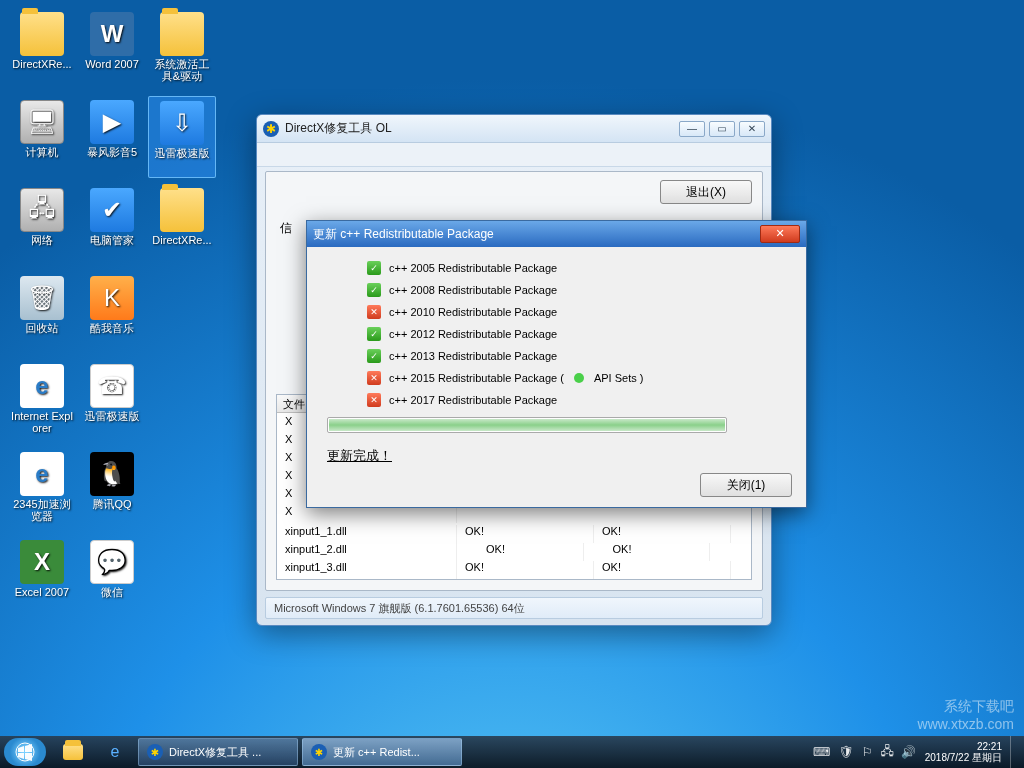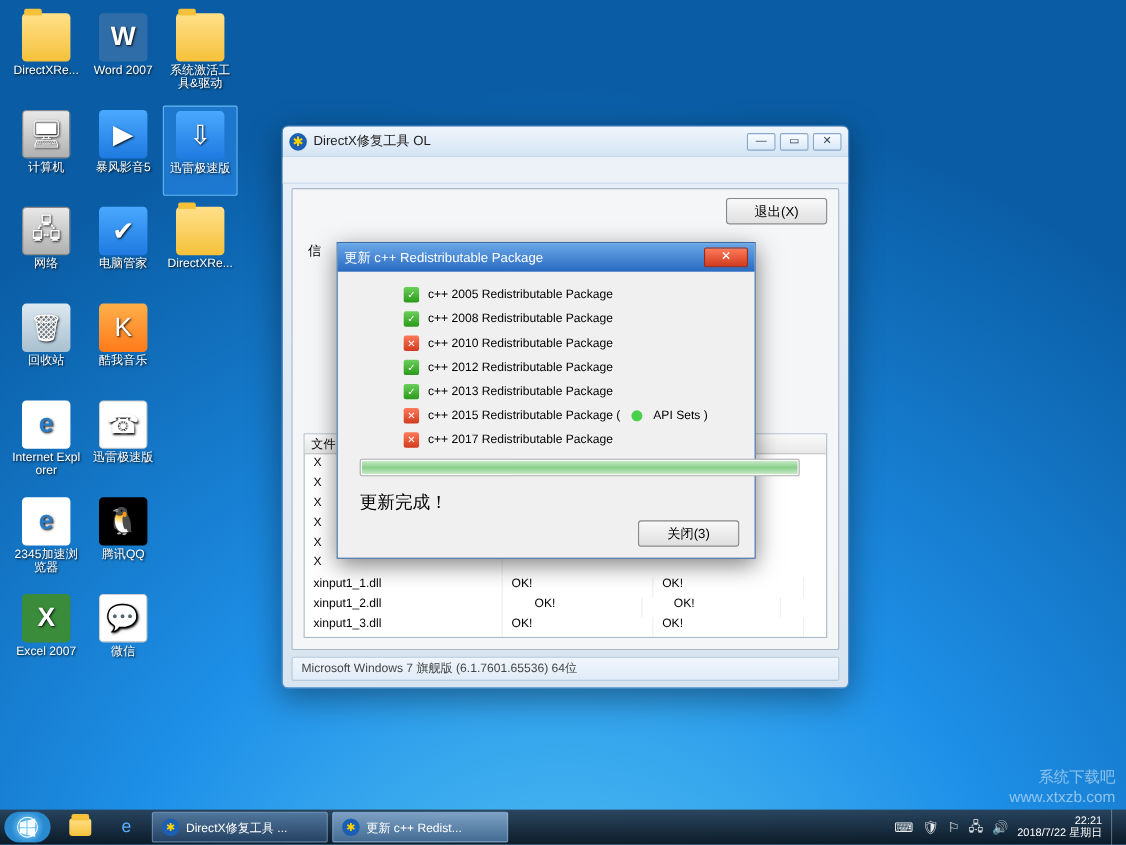--- a/index.html
+++ b/index.html
@@ -40,36 +40,36 @@
 .exit-btn { position:absolute; top:8px; right:10px; }
 .btn7 { min-width:92px; height:24px; padding:0 14px; background:linear-gradient(#f8f8f8,#e0e0e0); border:1px solid #888; border-radius:3px; font-size:12px; cursor:pointer; }
 .info-label { position:absolute; top:48px; left:14px; }
 .filebox { position:absolute; top:222px; left:10px; right:10px; bottom:10px; background:#fff; border:1px solid #aab8c8; }
 .filehdr { position:absolute; top:0; left:0; right:0; height:18px; background:linear-gradient(#fafafa,#e8e8e8); border-bottom:1px solid #c0c0c0; padding-left:6px; line-height:18px; font-size:11px; }
 .filerow { position:absolute; left:0; right:0; height:18px; display:grid; grid-template-columns: 180px 1fr 1fr 20px; font-size:11px; }
 .filerow div { padding-left:8px; border-right:1px solid #eee; white-space:nowrap; overflow:hidden; }
 .osbar { position:absolute; left:8px; right:8px; bottom:6px; height:22px; background:linear-gradient(#f0f6fc,#e0ecf8); border:1px solid #b8cce0; border-radius:2px; padding:0 8px; line-height:20px; font-size:11px; color:#444; }
 
 
-.modal { position:absolute; left:306px; top:220px; width:381px; height:288px; background:#f0f0f0; border:1px solid #3a6aa0; box-shadow:0 6px 20px rgba(0,0,0,.5); }
+.modal { position:absolute; left:306px; top:220px; width:501px; height:288px; background:#f0f0f0; border:1px solid #3a6aa0; box-shadow:0 6px 20px rgba(0,0,0,.5); }
 .modal .mtitle { height:26px; background:linear-gradient(#6aa8e8,#2a6ac0); color:#fff; font-size:12px; display:flex; align-items:center; padding:0 6px; }
 .modal .mtitle .ttxt { flex:1; }
 .modal .closebtn { width:40px; height:18px; background:linear-gradient(#ff7a5a,#d03b1e); border:1px solid #a02a12; border-radius:2px; color:#fff; font-size:11px; text-align:center; line-height:15px; cursor:pointer; }
 .mbody { padding:10px 20px 10px 60px; font-size:11px; font-family:"SimSun","NSimSun",monospace; }
 .mbody .row { display:flex; align-items:center; gap:8px; height:22px; }
 .shield { width:14px; height:14px; border-radius:2px; position:relative; }
 .shield-ok { background:linear-gradient(#6ad05a,#2a9a1a); }
 .shield-bad { background:linear-gradient(#ff7a5a,#d03b1e); }
 .shield::after { content:""; position:absolute; inset:3px; color:#fff; font-size:9px; line-height:8px; text-align:center; }
 .shield-ok::after { content:"✓"; }
 .shield-bad::after { content:"✕"; }
 .api-dot { width:10px; height:10px; background:#4ad04a; border-radius:50%; display:inline-block; margin:0 2px; }
 .progress { margin:6px 0 14px -40px; width:400px; height:16px; background:#fff; border:1px solid #aaa; border-radius:2px; position:relative; overflow:hidden; }
 .progress .fill { position:absolute; inset:1px; background:linear-gradient(#c8e8c8,#8ad08a,#c8e8c8); }
-.donetxt { margin-left:-40px; font-size:16px; }
+.donetxt { margin-left:-40px; font-size:13px;text-decoration:underline; }
 .mclose { position:absolute; right:14px; bottom:10px; }
 
 
 .taskbar { position:absolute; left:0; right:0; bottom:0; height:32px; background:linear-gradient(rgba(40,60,80,.9),rgba(10,20,30,.95)); display:flex; align-items:center; padding:0 4px; }
 .start { width:42px; height:28px; background:radial-gradient(circle,#7ad0ff 10%,#2a8ad0 60%); border-radius:14px; margin-right:6px; cursor:pointer; display:flex; align-items:center; justify-content:center; }
 .start svg { width:20px; height:20px; }
 .pin { width:40px; height:28px; border-radius:2px; display:flex; align-items:center; justify-content:center; font-size:16px; margin:0 1px; cursor:pointer; }
 .taskbtn { height:28px; display:flex; align-items:center; gap:6px; padding:0 8px; background:linear-gradient(rgba(120,170,220,.5),rgba(60,100,150,.5)); border:1px solid rgba(180,220,255,.4); border-radius:2px; margin:0 2px; color:#fff; font-size:11px; cursor:pointer; min-width:160px; }
 .taskbtn.active { background:linear-gradient(rgba(160,200,240,.7),rgba(90,140,190,.7)); }
 .taskbtn .ticon2 { width:16px; height:16px; background:#1a5fb4; border-radius:50%; display:flex; align-items:center; justify-content:center; color:#ffd400; font-size:10px; }
@@ -258,21 +258,21 @@
       </div>
       <div class="row">
         <div class="shield shield-bad"></div>
         <span>c++ 2017 Redistributable Package</span>
       </div>
       <div class="progress">
         <div class="fill"></div>
       </div>
       <div class="donetxt">更新完成！</div>
     </div>
-  <button class="btn7 mclose">关闭(3)</button>
+  <button class="btn7 mclose">关闭(1)</button>
 </div>
 
 <div class="watermark">
   <div>系统下载吧</div>
   <div>www.xtxzb.com</div>
 </div>
 
 <div class="taskbar">
   <div class="start">
     <svg viewBox="0 0 20 20">

